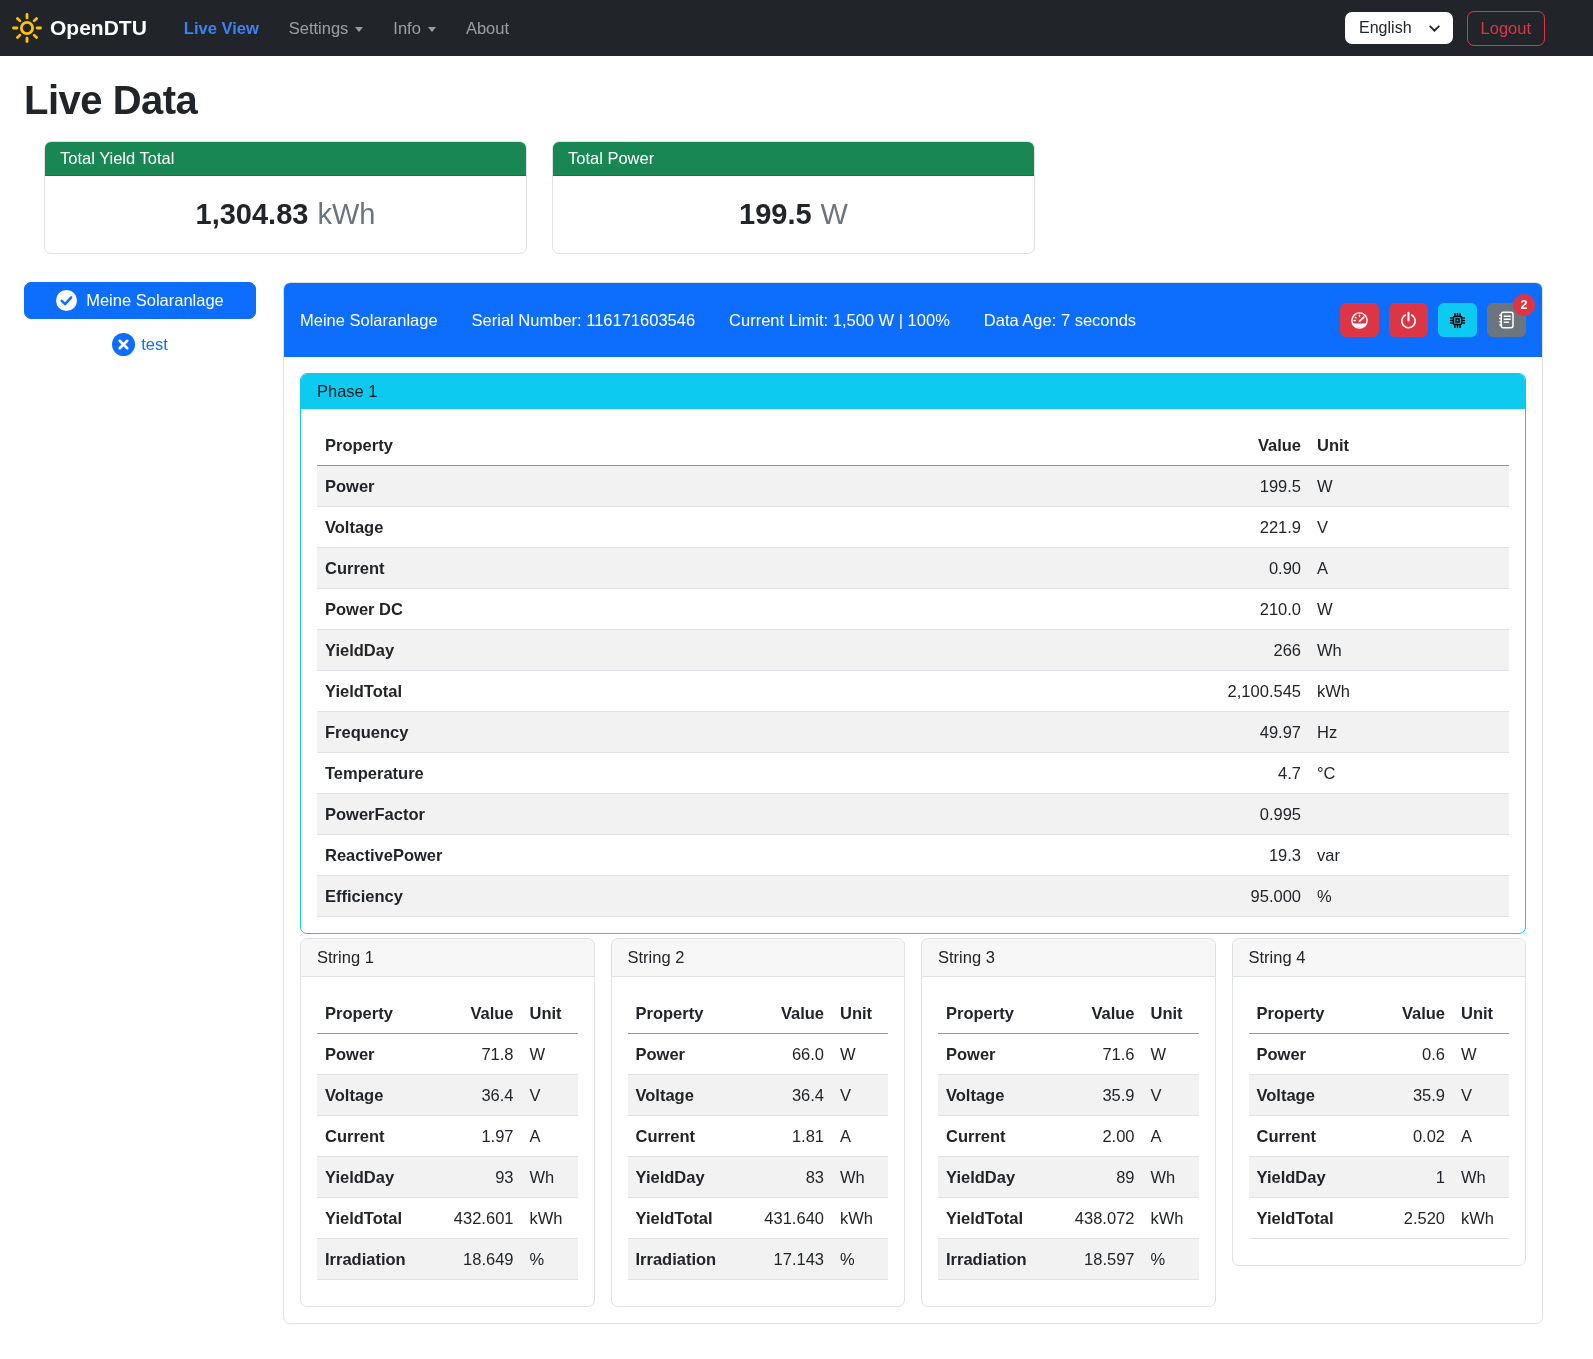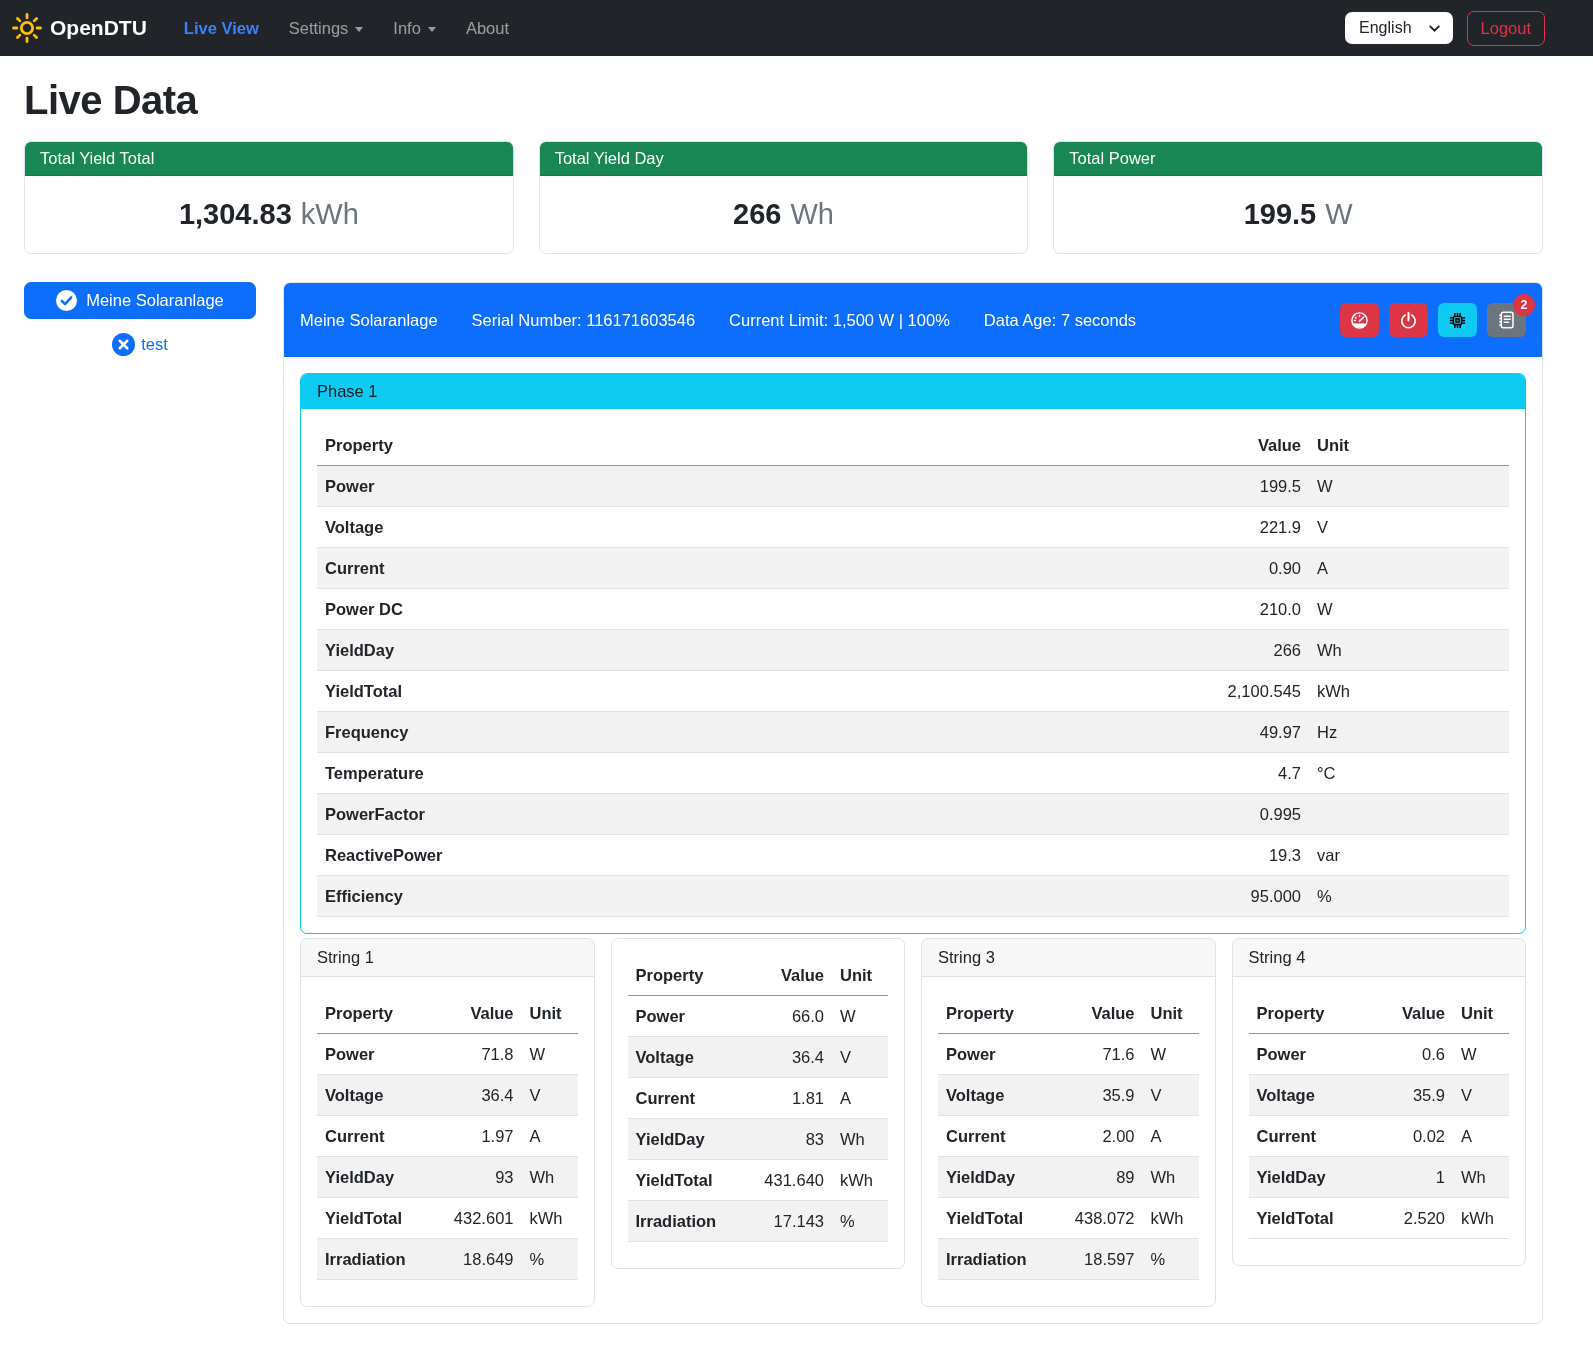--- a/index.html
+++ b/index.html
@@ -24,21 +24,21 @@
   }
   .logout-btn {
     background:transparent; border:1px solid #dc3545; color:#dc3545;
     border-radius:7px; padding:7px 13px; font-size:16.5px; cursor:pointer;
     font-family:inherit;
   }
   
   .page { padding:14px 50px 24px 24px; }
   h1.page-title { font-size:40px; font-weight:700; margin:8px 0 18px 0; letter-spacing:-.5px; }
   
-  .summary-row { display:grid; grid-template-columns:repeat(3,1fr); gap:25px; margin-bottom:28px; }
+  .summary-row { display:grid; grid-template-columns:repeat(3,1fr); gap:25px; margin-bottom:28px;margin-left:20px; }
   .card { border:1px solid #dfe2e5; border-radius:7px; background:#fff; }
   .summary-card .card-header {
     background:#198754; color:#fff; padding:7px 15px; font-size:16.5px;
     border-radius:6px 6px 0 0; border-bottom:1px solid rgba(0,0,0,.12);
   }
   .summary-card .card-body { padding:22px 16px; text-align:center; }
   .summary-value { font-size:29px; font-weight:700; color:#212529; }
   .summary-unit { font-size:29px; color:#6c757d; font-weight:400; margin-left:9px; }
   
   .main-row { display:grid; grid-template-columns:232px 1fr; gap:27px; align-items:start; }
@@ -137,26 +137,20 @@
 </nav>
 
 <div class="page">
   <h1 class="page-title">Live Data</h1>
 
   <div class="summary-row">
     <div class="card summary-card">
       <div class="card-header">Total Yield Total</div>
       <div class="card-body">
         <span class="summary-value">1,304.83</span><span class="summary-unit">kWh</span>
-      </div>
-    </div>
-    <div class="card summary-card">
-      <div class="card-header">Total Yield Day</div>
-      <div class="card-body">
-        <span class="summary-value">266</span><span class="summary-unit">Wh</span>
       </div>
     </div>
     <div class="card summary-card">
       <div class="card-header">Total Power</div>
       <div class="card-body">
         <span class="summary-value">199.5</span><span class="summary-unit">W</span>
       </div>
     </div>
   </div>
 
@@ -373,20 +367,21 @@
                     <tr>
                       <th class="prop">Irradiation</th>
                       <td class="val">18.649</td>
                       <td class="unit">%</td>
                     </tr>
                   </tbody>
               </table>
             </div>
           </div>
           <div class="card string-card">
+            <div class="string-header">String 2</div>
             <div class="string-body">
               <table class="data-table stripe-even">
                 <colgroup>
                     <col>
                     <col style="width:84px">
                     <col style="width:56px">
                   </colgroup>
                 <thead>
                   <tr>
                     <th>Property</th>

